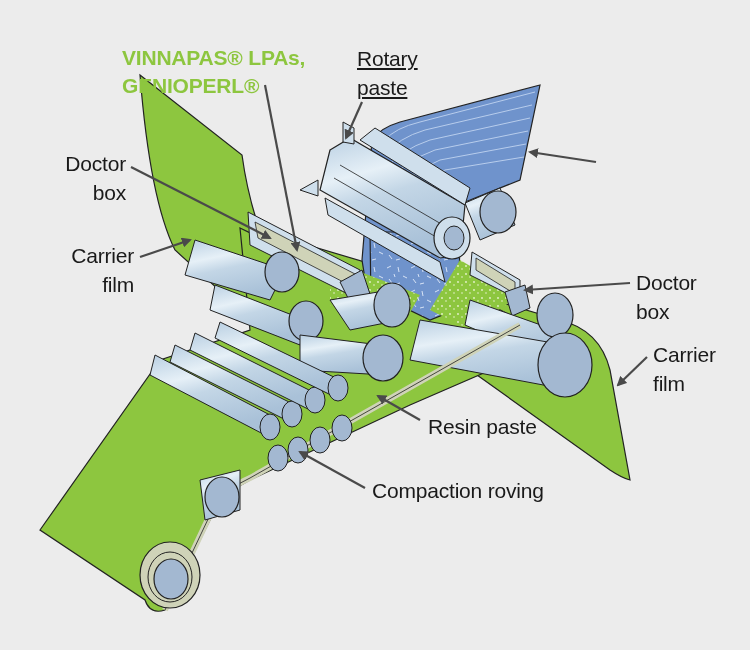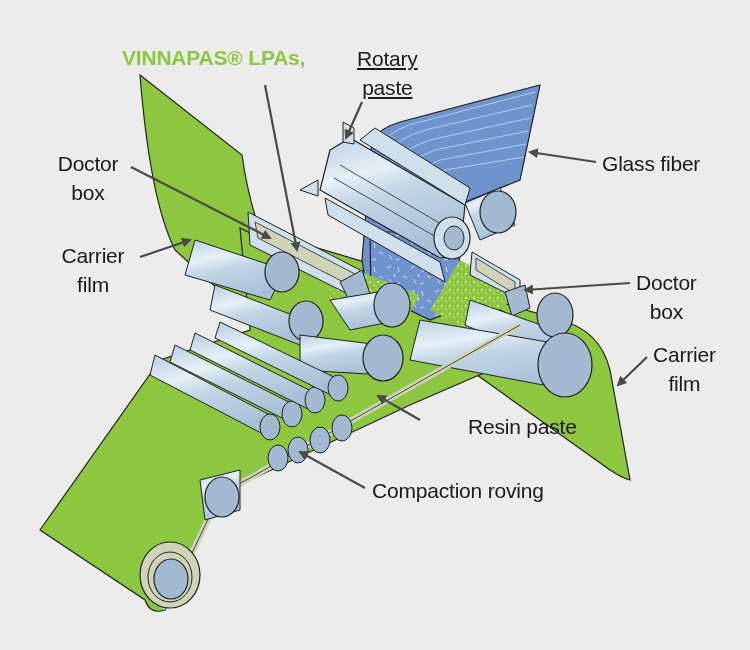--- a/index.html
+++ b/index.html
@@ -1,21 +1,21 @@
 <!DOCTYPE html>
 <html><head>
 <meta charset="utf-8">
 <style>
   html, body { margin: 0; padding: 0; }
   body { width: 750px; height: 650px; background: #ececec; overflow: hidden; position: relative; font-family: "Liberation Sans", sans-serif; }
   #diagram { position: absolute; left: 0; top: 0; width: 750px; height: 650px; }
   .lbl { position: absolute; font-size: 21px; line-height: 29px; color: #1a1a1a; letter-spacing: -0.2px; white-space: nowrap; }
   .lbl.right { text-align: right; }
   .lbl.green { color: #8dc63f; font-weight: bold; font-size: 21px; line-height: 28px; }
-  .lbl span { display: block; text-align: center; }
+  .lbl span { display: block; }
 </style>
 </head>
 <body>
 
 <svg id="diagram" viewBox="0 0 750 650" xmlns="http://www.w3.org/2000/svg">
   <defs>
     <linearGradient id="rollG" x1="0" y1="0" x2="0.35" y2="1">
       <stop offset="0" stop-color="#b9cfe2"></stop>
       <stop offset="0.35" stop-color="#e6f0f7"></stop>
       <stop offset="0.55" stop-color="#c3d6e6"></stop>
@@ -152,42 +152,42 @@
     <line x1="140" y1="257" x2="190" y2="240" marker-end="url(#arr)"></line>
     <line x1="630" y1="283" x2="525" y2="290" marker-end="url(#arr)"></line>
     <line x1="647" y1="357" x2="618" y2="385" marker-end="url(#arr)"></line>
     <line x1="420" y1="420" x2="378" y2="396" marker-end="url(#arr)"></line>
     <line x1="365" y1="488" x2="300" y2="452" marker-end="url(#arr)"></line>
   </g>
 </svg>
 
 <div class="lbl green" style="left:122px; top:44px;">
   <span>VINNAPAS® LPAs,</span>
+  <span>GENIOPERL®</span>
 </div>
 <div class="lbl" style="left:357px; top:44px;text-decoration:underline;">
   <span>Rotary</span>
   <span>paste</span>
 </div>
 <div class="lbl" style="left:602px; top:149px;">
-  <span>Glass fiber</span>
 </div>
 <div class="lbl right" style="left:50px; top:149px; width:76px;">
   <span>Doctor</span>
   <span>box</span>
 </div>
 <div class="lbl right" style="left:52px; top:241px; width:82px;">
   <span>Carrier</span>
   <span>film</span>
 </div>
 <div class="lbl" style="left:636px; top:268px;">
   <span>Doctor</span>
   <span>box</span>
 </div>
 <div class="lbl" style="left:653px; top:340px;">
   <span>Carrier</span>
   <span>film</span>
 </div>
-<div class="lbl" style="left:428px; top:412px;margin-left:40px;">
+<div class="lbl" style="left:428px; top:412px;">
   <span>Resin paste</span>
 </div>
 <div class="lbl" style="left:372px; top:476px;">
   <span>Compaction roving</span>
 </div>
 
 </body></html>

